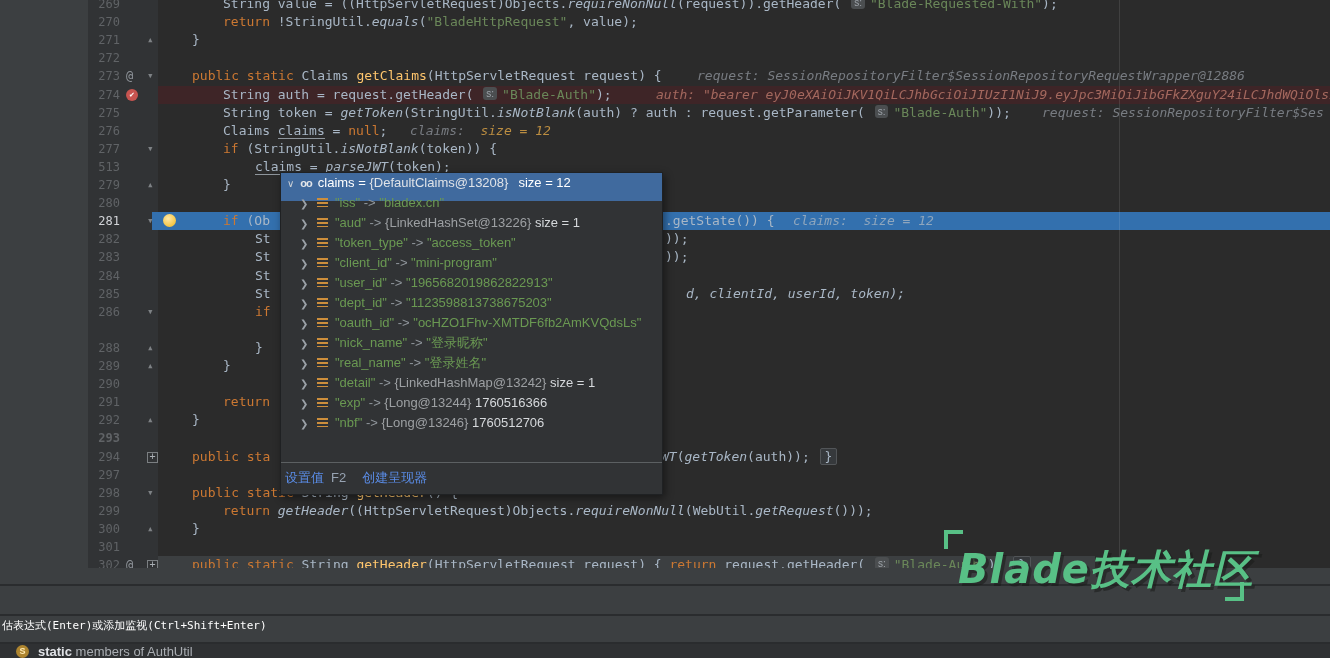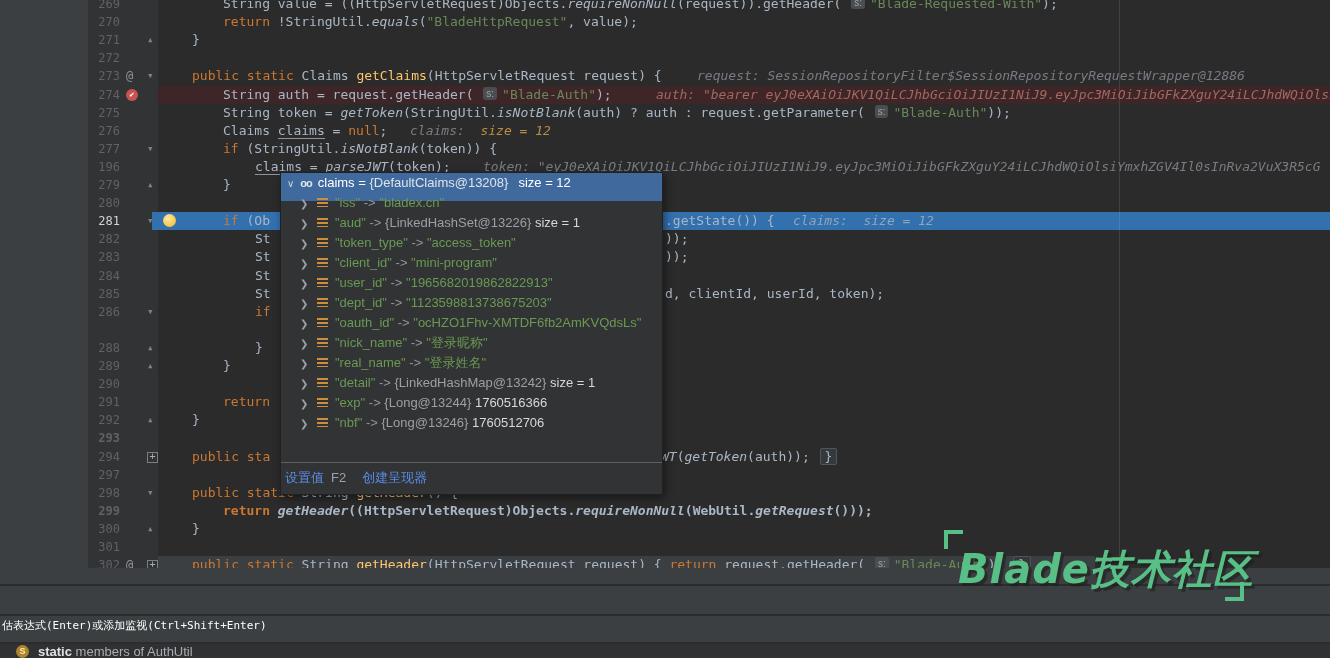--- a/index.html
+++ b/index.html
@@ -127,35 +127,35 @@
       </div>
       <div class="code-row" style="top: 85.5px;">
         <span class="lnum">274</span>
         <span class="g-ico ico-bp">✔</span>
         <span class="run" style="left: 223px;"><span class="c-d">String auth = request.getHeader( </span><span class="c-badge">s:</span><span class="c-s">"Blade-Auth"</span><span class="c-d">);</span></span>
         <span class="run" style="left: 656px;"><span class="c-hr">auth: "bearer eyJ0eXAiOiJKV1QiLCJhbGciOiJIUzI1NiJ9.eyJpc3MiOiJibGFkZXguY24iLCJhdWQiOlsi</span></span>
       </div>
       <div class="code-row" style="top: 103.6px;">
         <span class="lnum">275</span>
         <span class="run" style="left: 223px;"><span class="c-d">String token = </span><span class="c-di">getToken</span><span class="c-d">(StringUtil.</span><span class="c-di">isNotBlank</span><span class="c-d">(auth) ? auth : request.getParameter( </span><span class="c-badge">s:</span><span class="c-s">"Blade-Auth"</span><span class="c-d">));</span></span>
+        <span class="run" style="left: 1042px;"><span class="c-h">request: SessionRepositoryFilter$Ses</span></span>
       </div>
       <div class="code-row" style="top: 121.7px;">
         <span class="lnum">276</span>
         <span class="run" style="left: 223px;"><span class="c-d">Claims </span><span class="c-du">claims</span><span class="c-d"> = </span><span class="c-k">null</span><span class="c-d">;</span></span>
         <span class="run" style="left: 410px;"><span class="c-h">claims:  </span><span class="c-hy">size = 12</span></span>
       </div>
       <div class="code-row" style="top: 139.8px;">
         <span class="lnum">277</span>
         <span class="g-ico ico-fold">▾</span>
         <span class="run" style="left: 223px;"><span class="c-k">if </span><span class="c-d">(StringUtil.</span><span class="c-di">isNotBlank</span><span class="c-d">(token)) {</span></span>
       </div>
       <div class="code-row" style="top: 157.9px;">
-        <span class="lnum">196</span>
+        <span class="lnum">513</span>
         <span class="run" style="left: 255px;"><span class="c-du">claims</span><span class="c-d"> = </span><span class="c-di">parseJWT</span><span class="c-d">(token);</span></span>
-        <span class="run" style="left: 483px;"><span class="c-h">token: "eyJ0eXAiOiJKV1QiLCJhbGciOiJIUzI1NiJ9.eyJpc3MiOiJibGFkZXguY24iLCJhdWQiOlsiYmxhZGV4Il0sInRva2VuX3R5cG</span></span>
       </div>
       <div class="code-row" style="top: 176px;">
         <span class="lnum">279</span>
         <span class="g-ico ico-fold">▴</span>
         <span class="run" style="left: 223px;"><span class="c-d">}</span></span>
       </div>
       <div class="code-row" style="top: 194.1px;">
         <span class="lnum">280</span>
       </div>
       <div class="code-row" style="top: 212.2px;">
@@ -176,21 +176,21 @@
         <span class="run" style="left: 255px;"><span class="c-d">St</span></span>
         <span class="run" style="left: 665px;"><span class="c-d">));</span></span>
       </div>
       <div class="code-row" style="top: 266.5px;">
         <span class="lnum">284</span>
         <span class="run" style="left: 255px;"><span class="c-d">St</span></span>
       </div>
       <div class="code-row" style="top: 284.6px;">
         <span class="lnum">285</span>
         <span class="run" style="left: 255px;"><span class="c-d">St</span></span>
-        <span class="run" style="left: 665px;"><span class="c-d">d, clientId, userId, token);</span></span>
+        <span class="run" style="left: 686px; font-style: italic;"><span class="c-d">d, clientId, userId, token);</span></span>
       </div>
       <div class="code-row" style="top: 302.7px;">
         <span class="lnum">286</span>
         <span class="g-ico ico-fold">▾</span>
         <span class="run" style="left: 255px;"><span class="c-k">if</span></span>
       </div>
       <div class="code-row" style="top: 338.9px;">
         <span class="lnum">288</span>
         <span class="g-ico ico-fold">▴</span>
         <span class="run" style="left: 255px;"><span class="c-d">}</span></span>
@@ -222,21 +222,21 @@
         <span class="run" style="left: 661px;"><span class="c-di">WT</span><span class="c-d">(</span><span class="c-di">getToken</span><span class="c-d">(auth)); </span><span class="c-fold">}</span></span>
       </div>
       <div class="code-row" style="top: 465.6px;">
         <span class="lnum">297</span>
       </div>
       <div class="code-row" style="top: 483.7px; padding-left: 36px;">
         <span class="lnum">298</span>
         <span class="g-ico ico-fold">▾</span>
         <span class="run" style="left: 192px;"><span class="c-k">public static </span><span class="c-d">String </span><span class="c-m">getHeader</span><span class="c-d">() {</span></span>
       </div>
-      <div class="code-row" style="top: 501.8px; font-weight: bold;">
+      <div class="code-row" style="top: 501.8px;">
         <span class="lnum">299</span>
         <span class="run" style="left: 223px;"><span class="c-k">return </span><span class="c-di">getHeader</span><span class="c-d">((HttpServletRequest)Objects.</span><span class="c-di">requireNonNull</span><span class="c-d">(WebUtil.</span><span class="c-di">getRequest</span><span class="c-d">()));</span></span>
       </div>
       <div class="code-row" style="top: 519.9px;">
         <span class="lnum">300</span>
         <span class="g-ico ico-fold">▴</span>
         <span class="run" style="left: 192px;"><span class="c-d">}</span></span>
       </div>
       <div class="code-row" style="top: 538px;">
         <span class="lnum">301</span>

